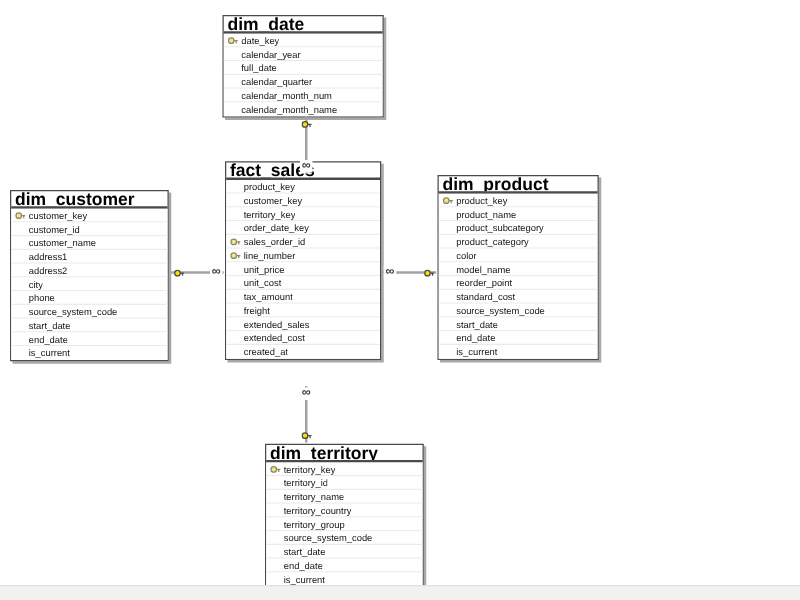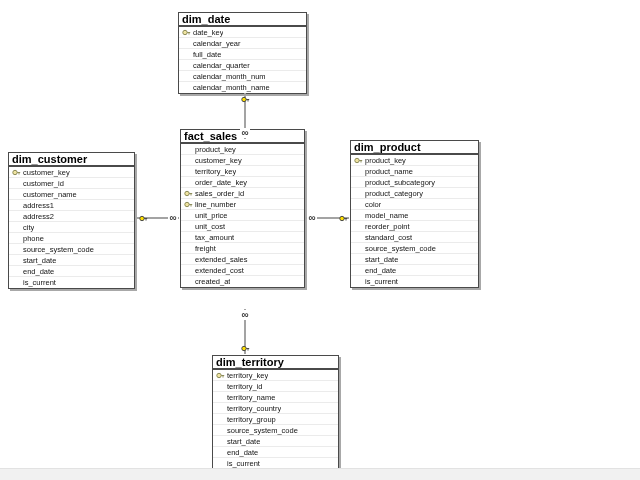--- a/index.html
+++ b/index.html
@@ -17,21 +17,21 @@
     background: var(--canvas, #ffffff);
   }
   .etable {
     position: absolute;
     background: #ffffff;
     border: 1px solid var(--table-border, #4a4a4a);
     box-shadow: 2px 2px 0 var(--table-shadow, #a8a8a8);
   }
   .etitle {
     height: 14px; line-height: 13px;
-    font-size: 11px; font-weight: bold; color: #000;
+    font-size: 14px; font-weight: bold; color: #000;
     padding-left: 3px;
     border-bottom: 2px solid var(--table-border, #4a4a4a);
     white-space: nowrap; overflow: hidden;
   }
   .erow {
     display: flex; align-items: center;
     height: 11px;
     border-bottom: 1px solid var(--row-divider, #ebebeb);
     background: #fff;
   }

